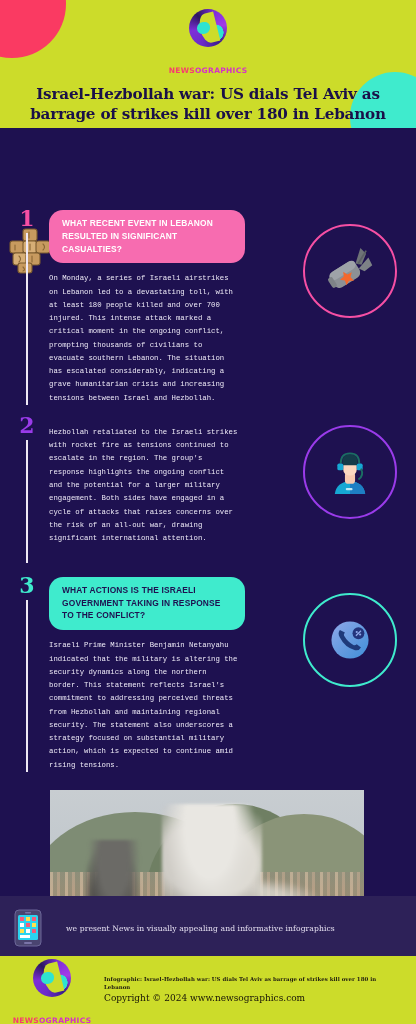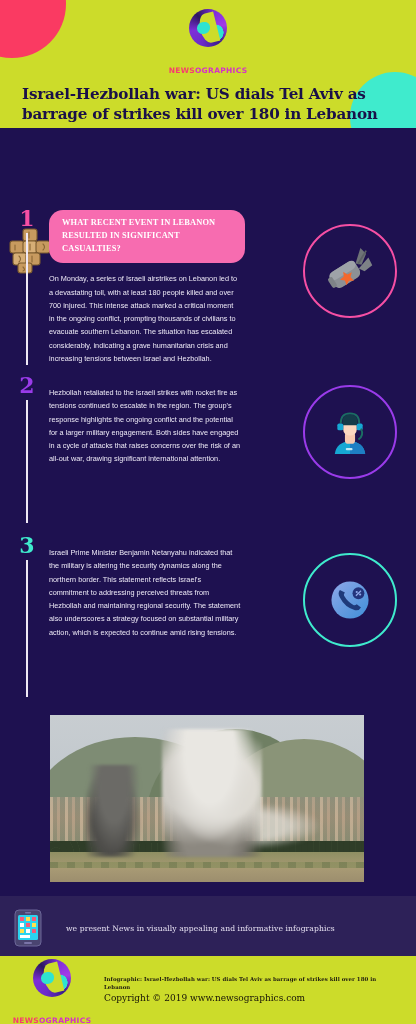--- a/index.html
+++ b/index.html
@@ -69,20 +69,21 @@
 
   .headline {
     position:relative; z-index:3;
     margin:9px 22px 0 22px;
     font-family:"DejaVu Serif", serif;
     font-weight:bold;
     font-size:15.2px;
     line-height:1.33;
     color:#1A1048;
     letter-spacing:-0.2px;
+    text-align:center;
   }
   .header-rule { width:416px; height:4px; background:#1E1150; }
 
   
   .body-area { position:relative; width:416px; }
 
   .blocks-icon {
     position:absolute; left:9px; top:18px;
     width:44px; height:48px;
   }
@@ -109,35 +110,35 @@
   .n1 { color:#F64FA4; }
   .n2 { color:#9A3BEA; }
   .n3 { color:#3FEBCD; }
 
   .content { flex:1 1 auto; padding-left:9px; padding-right:4px; }
 
   .pill {
     display:inline-block;
     border-radius:14px;
     padding:7px 13px 8px 13px;
-    font-family:Liberation Serif, serif;
+    font-family:Liberation Sans, sans-serif;
     font-weight:bold;
     font-size:8.4px;
     line-height:1.52;
     letter-spacing:0.18px;
     max-width:196px;
   }
   .pill-1 { background:#F76CB0; color:#FFFFFF; }
   .pill-2 { background:#9E3DEE; color:#FFFFFF; }
   .pill-3 { background:#3FEBCD; color:#1E1150; }
 
   .para {
     margin-top:9px;
     width:192px;
-    font-family:Liberation Sans, sans-serif;
+    font-family:Liberation Mono, monospace;
     font-size:7.3px;
     line-height:1.82;
     color:#EDE9F6;
     text-align:left;
   }
 
   .circle-icon {
     position:absolute;
     right:19px;
     width:94px; height:94px;
@@ -357,20 +358,21 @@
       </svg>
     </div>
   </div>
 
   <div class="section" style="margin-top:14px; min-height:160px;">
     <div class="numcol">
       <div class="num n3">3</div>
       <div class="vline"></div>
     </div>
     <div class="content">
+      <div class="pill pill-3">WHAT ACTIONS IS THE ISRAELI GOVERNMENT TAKING IN RESPONSE TO THE CONFLICT?</div>
       <div class="para">Israeli Prime Minister Benjamin Netanyahu indicated that the military is altering the security dynamics along the northern border. This statement reflects Israel's commitment to addressing perceived threats from Hezbollah and maintaining regional security. The statement also underscores a strategy focused on substantial military action, which is expected to continue amid rising tensions.</div>
     </div>
     <div class="circle-icon ring-3">
       <svg viewBox="0 0 64 64" width="54" height="54">
         <defs>
           <linearGradient id="phg" x1="0" y1="0" x2="1" y2="1">
             <stop offset="0" stop-color="#8FA8E8"></stop>
             <stop offset="1" stop-color="#3F8FD8"></stop>
           </linearGradient>
         </defs>
@@ -426,15 +428,15 @@
 
 <div class="footer">
   <div class="footer-logo">
     <div class="globe"></div>
     <div class="logo-text">
       <span class="lt-a">NEWS</span><span class="lt-b">OGRAPHICS</span>
     </div>
   </div>
   <div class="footer-text">
     <div class="fline-1">Infographic: Israel-Hezbollah war: US dials Tel Aviv as barrage of strikes kill over 180 in Lebanon</div>
-    <div class="fline-2">Copyright © 2019 www.newsographics.com</div>
+    <div class="fline-2">Copyright © 2024 www.newsographics.com</div>
   </div>
 </div>
 
 </body></html>

